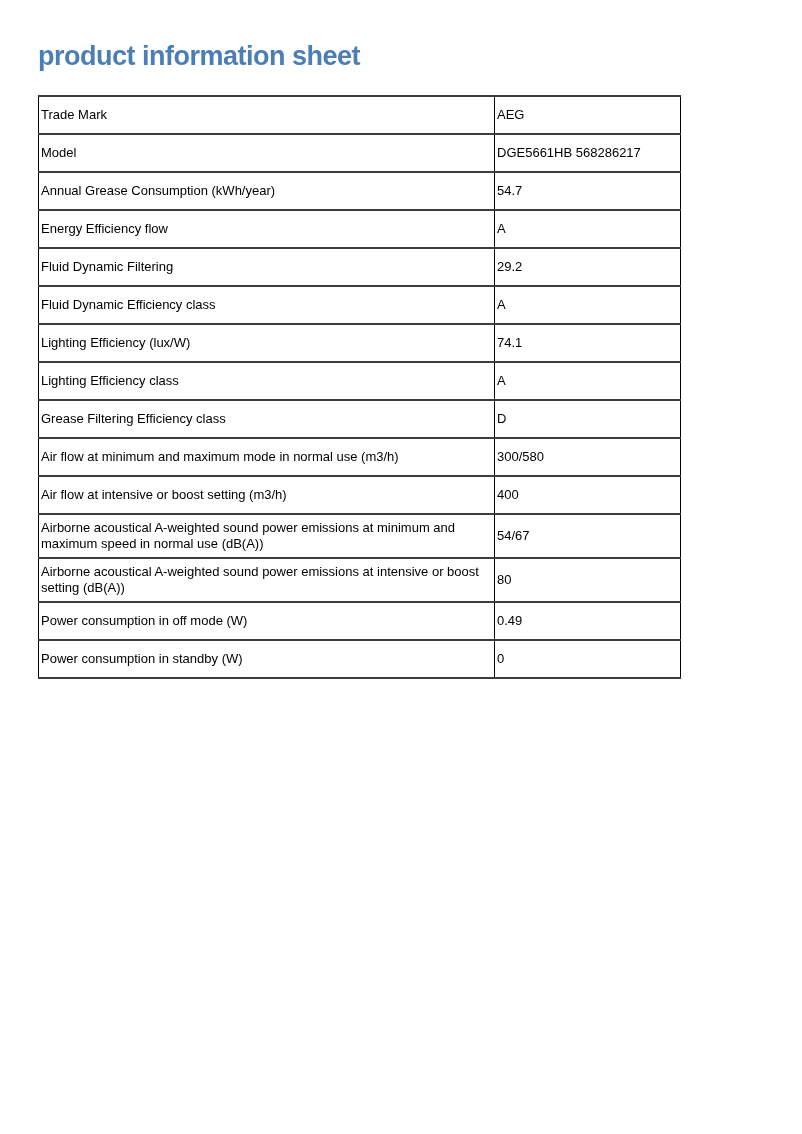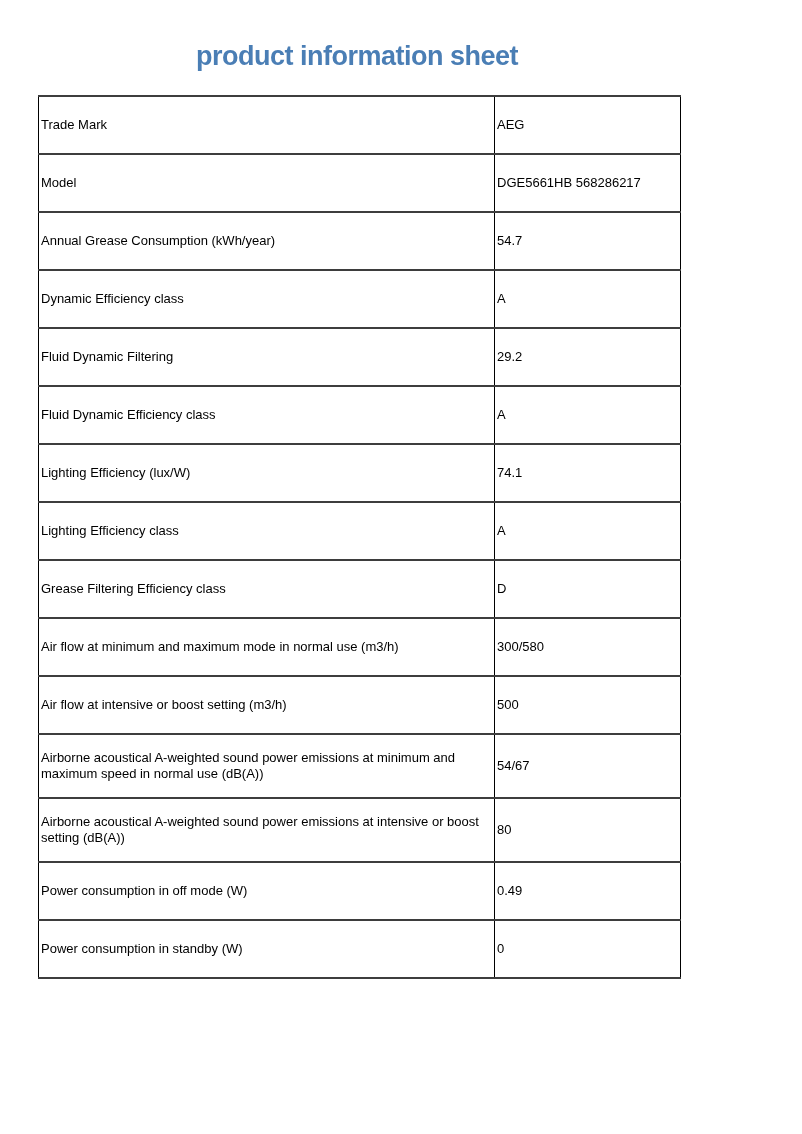--- a/index.html
+++ b/index.html
@@ -14,21 +14,21 @@
     background: #ffffff;
     font-family: "Liberation Sans", sans-serif;
     color: #000000;
     overflow: hidden;
   }
   .title-wrap {
     position: absolute;
     left: 38px;
     top: 40px;
     width: 638px;
-    text-align: center;
+    text-align: left;
   }
   .page-title {
     display: inline-block;
     font-size: 27px;
     font-weight: bold;
     letter-spacing: -0.5px;
     color: #4a7eb5;
     line-height: 32px;
   }
   table.product-table {
@@ -39,21 +39,21 @@
     border-collapse: collapse;
     table-layout: fixed;
   }
   table.product-table td {
     border-left: 1px solid #000000;
     border-right: 1px solid #000000;
     border-top: 2px solid #3d3d3d;
     border-bottom: 2px solid #3d3d3d;
     font-size: 13px;
     line-height: 16px;
-    padding: 15px 2px;
+    padding: 5px 2px;
     vertical-align: middle;
     height: 26px;
     overflow: hidden;
   }
   td.col-label { width: 451px; }
   td.col-value { width: 181px; }
 </style>
 </head>
 <body>
 
@@ -71,21 +71,21 @@
       </tr>
       <tr>
         <td class="col-label">Model</td>
         <td class="col-value">DGE5661HB 568286217</td>
       </tr>
       <tr>
         <td class="col-label">Annual Grease Consumption (kWh/year)</td>
         <td class="col-value">54.7</td>
       </tr>
       <tr>
-        <td class="col-label">Dynamic Efficiency class</td>
+        <td class="col-label">Energy Efficiency flow</td>
         <td class="col-value">A</td>
       </tr>
       <tr>
         <td class="col-label">Fluid Dynamic Filtering</td>
         <td class="col-value">29.2</td>
       </tr>
       <tr>
         <td class="col-label">Fluid Dynamic Efficiency class</td>
         <td class="col-value">A</td>
       </tr>
@@ -100,21 +100,21 @@
       <tr>
         <td class="col-label">Grease Filtering Efficiency class</td>
         <td class="col-value">D</td>
       </tr>
       <tr>
         <td class="col-label">Air flow at minimum and maximum mode in normal use (m3/h)</td>
         <td class="col-value">300/580</td>
       </tr>
       <tr>
         <td class="col-label">Air flow at intensive or boost setting (m3/h)</td>
-        <td class="col-value">500</td>
+        <td class="col-value">400</td>
       </tr>
       <tr>
         <td class="col-label">Airborne acoustical A-weighted sound power emissions at minimum and maximum speed in normal use (dB(A))</td>
         <td class="col-value">54/67</td>
       </tr>
       <tr>
         <td class="col-label">Airborne acoustical A-weighted sound power emissions at intensive or boost setting (dB(A))</td>
         <td class="col-value">80</td>
       </tr>
       <tr>

